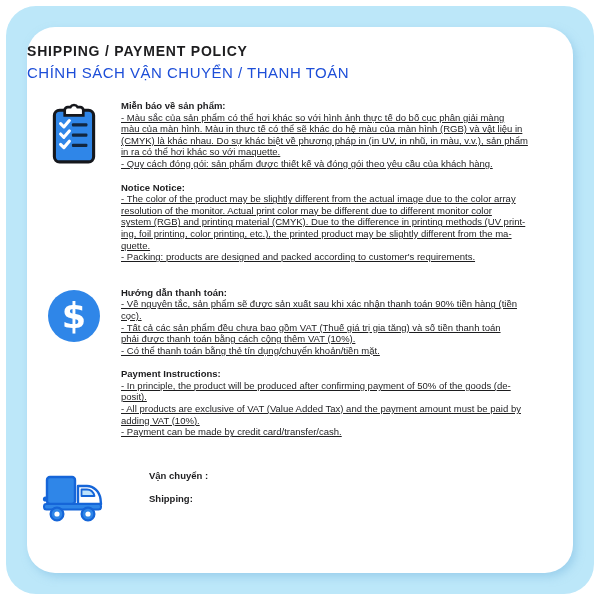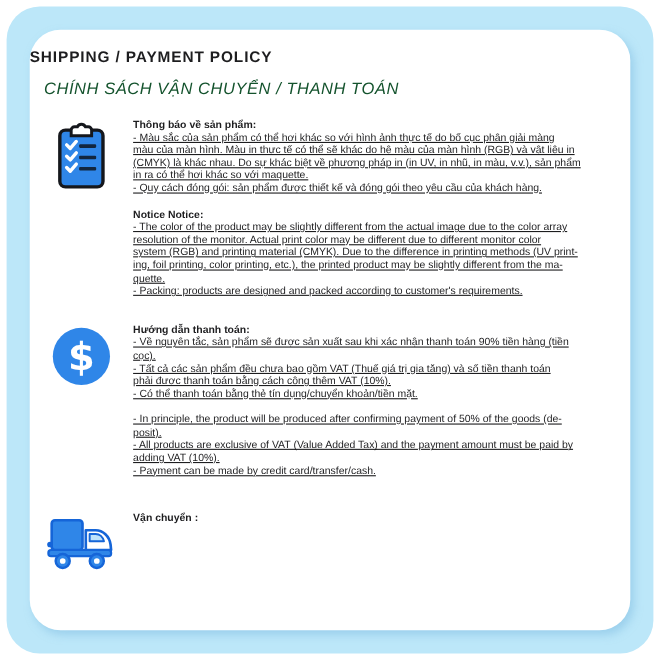--- a/index.html
+++ b/index.html
@@ -17,31 +17,30 @@
     background:#ffffff;border-radius:28px;
     box-shadow:3px 4px 8px rgba(130,190,225,.55);
     padding:16px 0 0 0;box-sizing:border-box;
   }
   .hdr{text-align:left;}
   .title{
     font-size:14px;font-weight:bold;color:#1d1d1f;
     letter-spacing:.8px;margin:0 0 5px 0;
   }
   .subtitle{
-    font-size:15px;color:#14532d;letter-spacing:.5px;margin:13px;
+    font-size:15px;color:#1d4ed8;letter-spacing:.5px;margin:0;
     font-weight:normal;
-    font-style:italic;
   }
   .content{margin-top:19px;}
   .row{
     display:grid;grid-template-columns:94px 1fr;
     padding-right:10px;align-items:start;
   }
   .row + .row{margin-top:24px;}
-  .row.shipping{margin-top:32px;}
+  .row.shipping{margin-top:32px;gap:28px;}
   .icon-cell{
     display:flex;justify-content:center;padding-top:2px;
   }
   .txt-cell{font-size:9.5px;line-height:11.6px;color:#1d1d1f;}
   .group + .group{margin-top:12px;}
   .g-head{font-weight:bold;margin:0;}
   .g-body{white-space:pre-line;margin:0;text-decoration:underline;}
   svg{display:block;}
 </style>
 </head>
@@ -66,21 +65,21 @@
           <path d="M11 21 l3.2 3.2 L19.5 18" fill="none" stroke="#ffffff" stroke-width="3" stroke-linecap="round" stroke-linejoin="round"></path>
           <rect x="22" y="20.5" width="15" height="3.2" rx="1" fill="#12263f"></rect>
           <path d="M11 31 l3.2 3.2 L19.5 28" fill="none" stroke="#ffffff" stroke-width="3" stroke-linecap="round" stroke-linejoin="round"></path>
           <rect x="22" y="30.5" width="15" height="3.2" rx="1" fill="#12263f"></rect>
           <path d="M11 41 l3.2 3.2 L19.5 38" fill="none" stroke="#ffffff" stroke-width="3" stroke-linecap="round" stroke-linejoin="round"></path>
           <rect x="22" y="40.5" width="15" height="3.2" rx="1" fill="#12263f"></rect>
         </svg>
       </div>
       <div class="txt-cell">
         <div class="group">
-          <p class="g-head">Thông báo về sản phẩm:</p>
+          <p class="g-head">Miễn báo về sản phẩm:</p>
           <p class="g-body">- Màu sắc của sản phẩm có thể hơi khác so với hình ảnh thực tế do bố cục phân giải màng
 màu của màn hình. Màu in thực tế có thể sẽ khác do hệ màu của màn hình (RGB) và vật liệu in
 (CMYK) là khác nhau.  Do sự khác biệt về phương pháp in (in UV, in nhũ, in màu, v.v.), sản phẩm
 in ra có thể hơi khác so với maquette.
 - Quy cách đóng gói: sản phẩm được thiết kế và đóng gói theo yêu cầu của khách hàng.</p>
         </div>
         <div class="group">
           <p class="g-head">Notice Notice:</p>
           <p class="g-body">- The color of the product may be slightly different from the actual image due to the color array
 resolution of the monitor. Actual print color may be different due to different monitor color
@@ -102,20 +101,21 @@
       <div class="txt-cell">
         <div class="group">
           <p class="g-head">Hướng dẫn thanh toán:</p>
           <p class="g-body">- Về nguyên tắc, sản phẩm sẽ được sản xuất sau khi xác nhận thanh toán 90% tiền hàng (tiền
 cọc).
 - Tất cả các sản phẩm đều chưa bao gồm VAT (Thuế giá trị gia tăng) và số tiền thanh toán
 phải được thanh toán bằng cách cộng thêm VAT (10%).
 - Có thể thanh toán bằng thẻ tín dụng/chuyển khoản/tiền mặt.</p>
         </div>
         <div class="group">
+          <p class="g-head">Payment Instructions:</p>
           <p class="g-body">- In principle, the product will be produced after confirming payment of 50% of the goods (de-
 posit).
 - All products are exclusive of VAT (Value Added Tax) and the payment amount must be paid by
 adding VAT (10%).
 - Payment can be made by credit card/transfer/cash.</p>
         </div>
       </div>
     </div>
 
     <div class="row shipping">
@@ -130,18 +130,19 @@
           <circle cx="16" cy="41" r="2.6" fill="#ffffff"></circle>
           <circle cx="47" cy="41" r="6.4" fill="#2f86e8" stroke="#1565d8" stroke-width="2.2"></circle>
           <circle cx="47" cy="41" r="2.6" fill="#ffffff"></circle>
         </svg>
       </div>
       <div class="txt-cell">
         <div class="group">
           <p class="g-head">Vận chuyển :</p>
         </div>
         <div class="group">
+          <p class="g-head">Shipping:</p>
         </div>
       </div>
     </div>
 
   </div>
 </div>
 
 </body></html>

